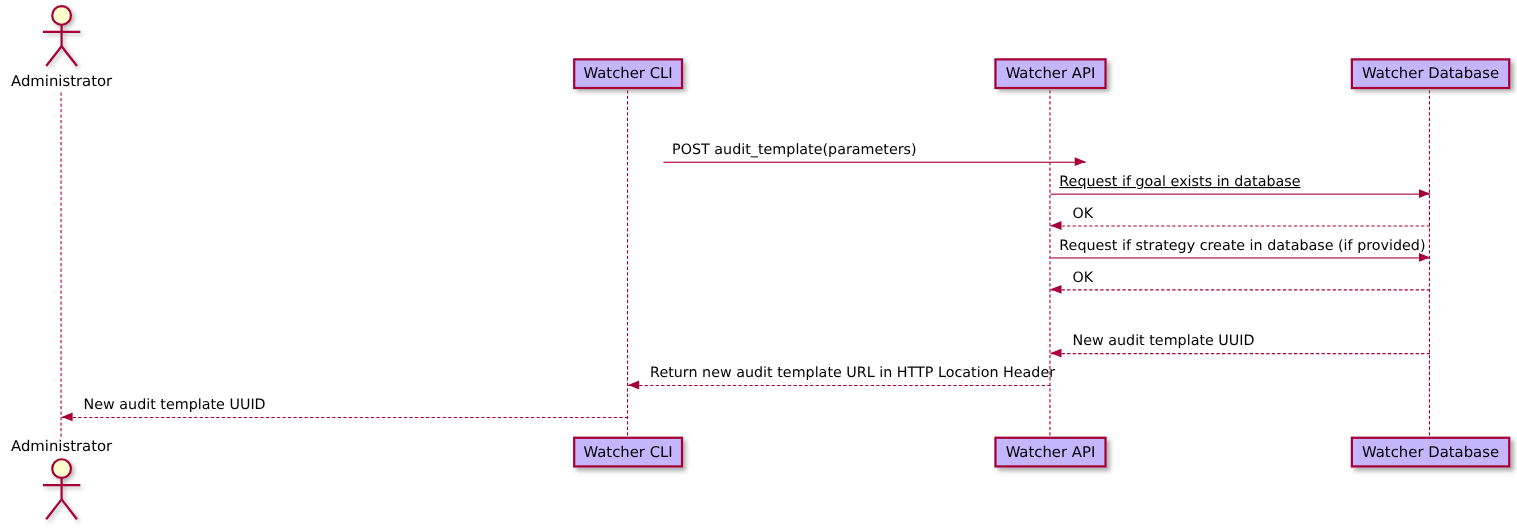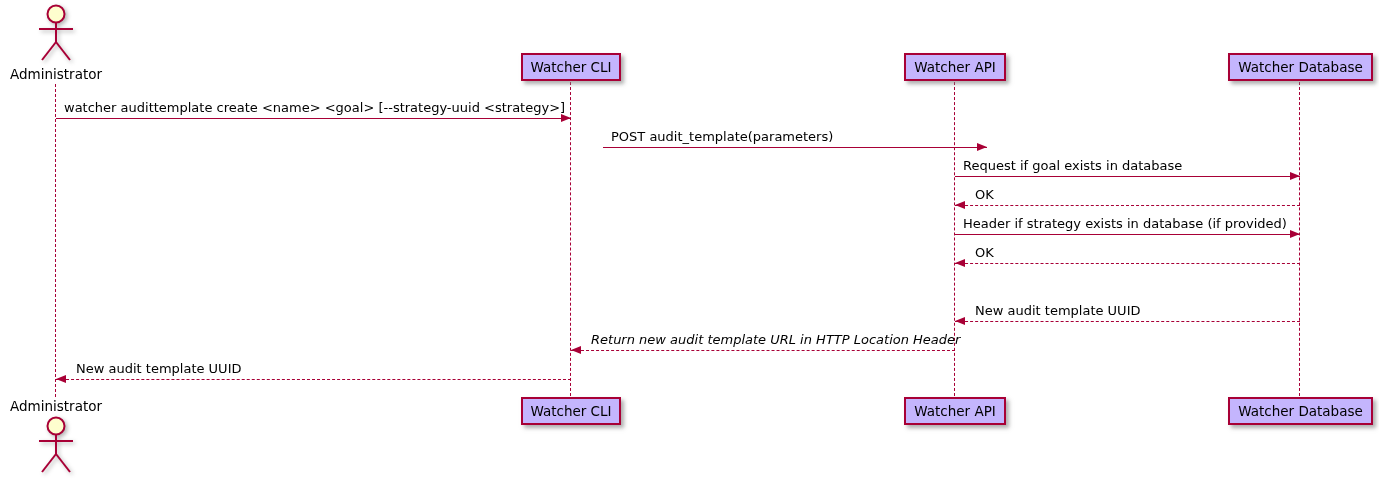--- a/index.html
+++ b/index.html
@@ -97,57 +97,53 @@
     <line x1="8" y1="25" x2="42" y2="25" stroke="#A80036" stroke-width="2"></line>
     <line x1="25" y1="38" x2="11" y2="56" stroke="#A80036" stroke-width="2"></line>
     <line x1="25" y1="38" x2="39" y2="56" stroke="#A80036" stroke-width="2"></line>
   </svg>
   <div class="actor-label" style="left:0px; top:66px;">Administrator</div>
 
   <div class="pbox" style="left:521px; top:53px; width:100px;">Watcher CLI</div>
   <div class="pbox" style="left:904px; top:53px; width:102px;">Watcher API</div>
   <div class="pbox" style="left:1228px; top:53px; width:145px;">Watcher Database</div>
 
-  <div class="msg solid right" style="left:56px; top:101px; width:515px;">
-    <div class="msg-label">watcher audittemplate create &lt;name&gt; &lt;goal&gt; [--strategy-uuid &lt;strategy&gt;]</div>
-    <div class="msg-line"></div>
-  </div>
 
   <div class="msg solid right" style="left:603px; top:130px; width:384px;">
     <div class="msg-label">POST audit_template(parameters)</div>
     <div class="msg-line"></div>
   </div>
 
-  <div class="msg solid right" style="left:955px; top:159px; width:345px;">
+  <div class="msg solid right" style="left:955px; top:159px; width:345px;text-decoration:underline;">
     <div class="msg-label">Request if goal exists in database</div>
     <div class="msg-line"></div>
   </div>
 
   <div class="msg dashed left" style="left:955px; top:188px; width:345px;">
     <div class="msg-label">OK</div>
     <div class="msg-line"></div>
   </div>
 
   <div class="msg solid right" style="left:955px; top:217px; width:345px;">
-    <div class="msg-label">Header if strategy exists in database (if provided)</div>
+    <div class="msg-label">Request if strategy create in database (if provided)</div>
     <div class="msg-line"></div>
   </div>
 
   <div class="msg dashed left" style="left:955px; top:246px; width:345px;">
     <div class="msg-label">OK</div>
     <div class="msg-line"></div>
   </div>
 
 
   <div class="msg dashed left" style="left:955px; top:304px; width:345px;">
     <div class="msg-label">New audit template UUID</div>
     <div class="msg-line"></div>
   </div>
 
-  <div class="msg dashed left" style="left:571px; top:333px; width:384px;font-style:italic;">
+  <div class="msg dashed left" style="left:571px; top:333px; width:384px;">
     <div class="msg-label">Return new audit template URL in HTTP Location Header</div>
     <div class="msg-line"></div>
   </div>
 
   <div class="msg dashed left" style="left:56px; top:362px; width:515px;">
     <div class="msg-label">New audit template UUID</div>
     <div class="msg-line"></div>
   </div>
 
   <div class="pbox" style="left:521px; top:397px; width:100px;">Watcher CLI</div>

